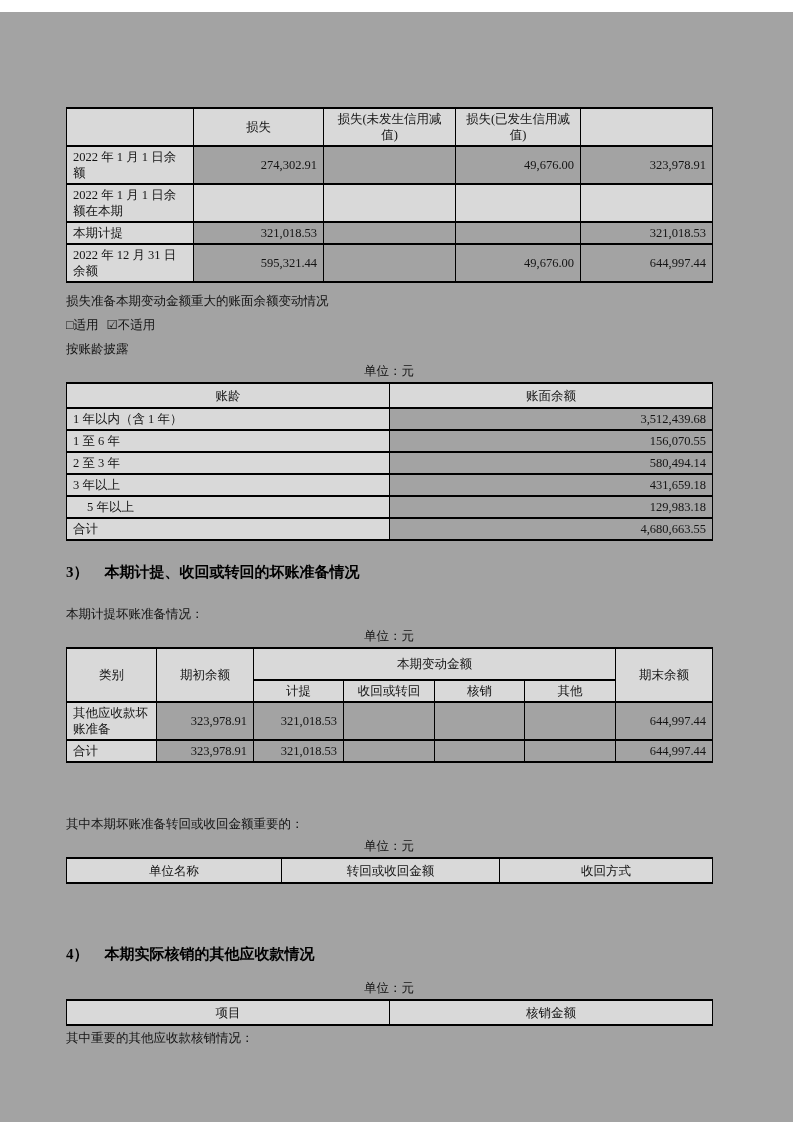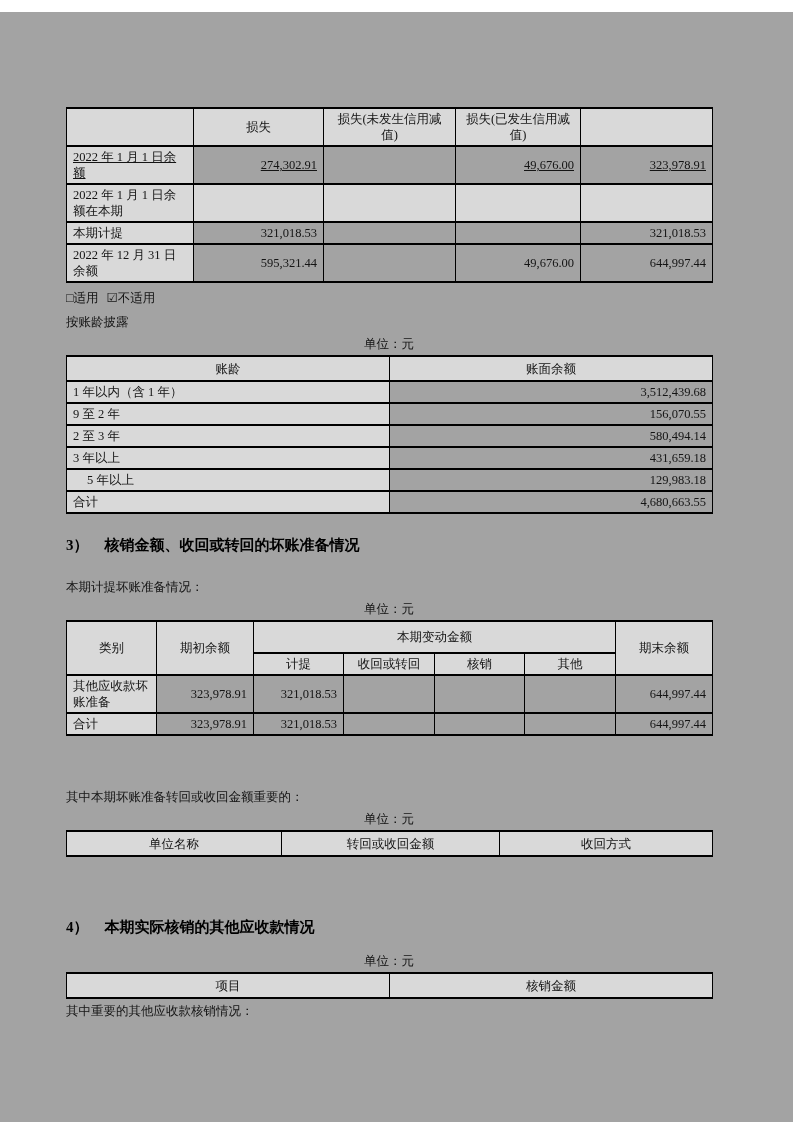--- a/index.html
+++ b/index.html
@@ -27,21 +27,21 @@
   .chkline span { margin-right:8px; }
   .unit { margin:5px 0 3px 0; text-align:center; line-height:16px; }
   h2 {
     font-size:15px; font-weight:bold; margin:0; line-height:20px;
     color:#000;
   }
   h2 .no { display:inline-block; margin-right:16px; }
   .h3-pos { margin-top:21px; }
   .h4-pos { margin-top:60px; }
   .t1 tr.hdr  { height:33px; }
-  .t1 tr.r1   { height:22px;text-decoration:underline; }
+  .t1 tr.r1   { height:22px; }
   .t1 tr.r2   { height:38px; }
   .t1 tr.r3   { height:22px; }
   .t1 tr.r4   { height:38px; }
   .t2 { margin-top:2px; }
   .t2 tr { height:22px; }
   .t2 tr.hdr { height:25px; }
   .t3 tr.hdr { height:32px; }
   .t3 tr.sub { height:20px; }
   .t3 tr.d1  { height:36px; }
   .t3 tr.d2  { height:20px; }
@@ -93,20 +93,21 @@
     <tr class="r4">
       <td class="gray lbl">2022 年 12 月 31 日余额</td>
       <td class="num">595,321.44</td>
       <td class="num"></td>
       <td class="num">49,676.00</td>
       <td class="num">644,997.44</td>
     </tr>
   </tbody>
     </table>
 
+  <p class="txt first-txt">损失准备本期变动金额重大的账面余额变动情况</p>
   <p class="txt chkline">
     <span>□适用</span><span>☑不适用</span>
   </p>
   <p class="txt">按账龄披露</p>
   <p class="unit">单位：元</p>
 
   <table class="t2">
     <colgroup>
         <col style="width:323px">
         <col style="width:323px">
@@ -114,21 +115,21 @@
     <tbody>
         <tr class="hdr">
       <td class="gray ctr">账龄</td>
       <td class="gray ctr">账面余额</td>
     </tr>
     <tr>
       <td class="gray lbl">1 年以内（含 1 年）</td>
       <td class="num">3,512,439.68</td>
     </tr>
     <tr>
-      <td class="gray lbl">9 至 2 年</td>
+      <td class="gray lbl">1 至 6 年</td>
       <td class="num">156,070.55</td>
     </tr>
     <tr>
       <td class="gray lbl">2 至 3 年</td>
       <td class="num">580,494.14</td>
     </tr>
     <tr>
       <td class="gray lbl">3 年以上</td>
       <td class="num">431,659.18</td>
     </tr>
@@ -137,21 +138,21 @@
       <td class="num">129,983.18</td>
     </tr>
     <tr>
       <td class="gray lbl">合计</td>
       <td class="num">4,680,663.55</td>
     </tr>
   </tbody>
     </table>
 
   <h2 class="h3-pos">
-    <span class="no">3）</span><span>核销金额、收回或转回的坏账准备情况</span>
+    <span class="no">3）</span><span>本期计提、收回或转回的坏账准备情况</span>
   </h2>
 
   <p class="txt" style="margin-top:23px">本期计提坏账准备情况：</p>
   <p class="unit">单位：元</p>
 
   <table class="t3">
     <colgroup>
         <col style="width:90px">
         <col style="width:97px">
         <col style="width:90px">

